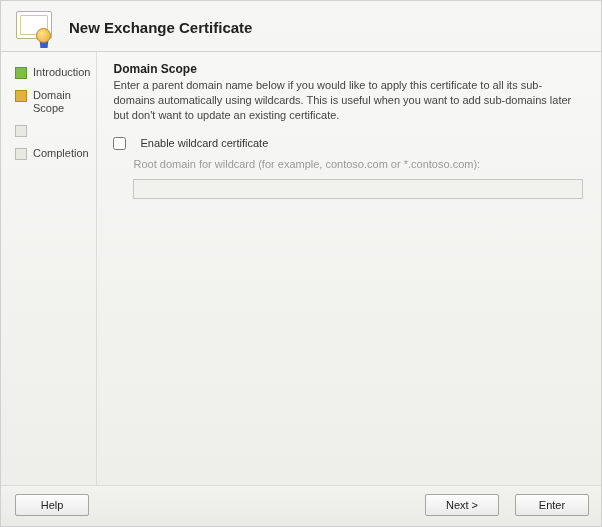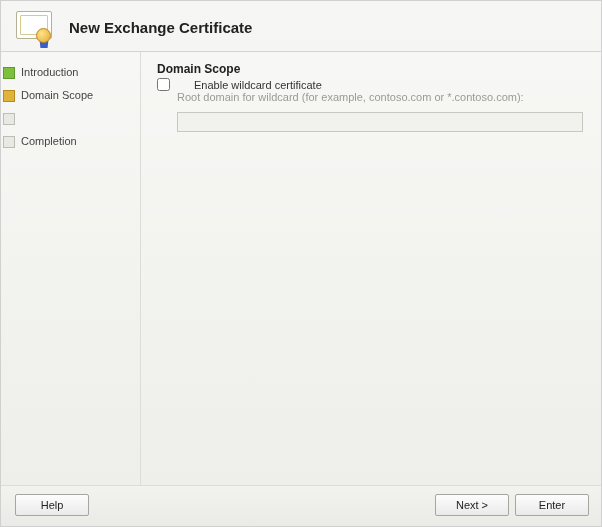--- a/index.html
+++ b/index.html
@@ -38,21 +38,21 @@
     background: #d4d4d0;
     margin: 0;
   }
   .body {
     flex: 1 1 auto;
     display: flex;
     min-height: 0;
   }
   .sidebar {
     width: 140px;
-    padding: 14px 6px 6px 2px;
+    padding: 14px 6px 6px 14px;
     box-sizing: border-box;
     border-right: 1px solid #dcdcd8;
     background: linear-gradient(to bottom, #f7f7f5 0%, #eeeeea 100%);
   }
   .step {
     display: flex;
     align-items: flex-start;
     gap: 6px;
     margin-bottom: 10px;
     color: #444;
@@ -83,22 +83,22 @@
     margin-bottom: 2px;
   }
   .section-desc {
     color: #444;
     line-height: 1.35;
     margin-bottom: 14px;
   }
   .chk-row {
     display: flex;
     align-items: center;
-    gap: 24px;
-    margin-bottom: 0;
+    gap: 14px;
+    margin-bottom: 8px;
   }
   .chk-row input[type=checkbox] {
     width: 13px;
     height: 13px;
     margin: 0;
   }
   .sub-block {
     margin-left: 20px;
   }
   .sub-label {
@@ -117,21 +117,21 @@
     font-size: 11px;
   }
   .domain-input:disabled {
     background: #f1f1ee;
     color: #888;
   }
   .footer {
     display: flex;
     align-items: center;
     padding: 8px 12px 10px 14px;
-    gap: 6px;
+    gap: 16px;
     border-top: 1px solid #dcdcd8;
     background: linear-gradient(to bottom, #f2f2ef 0%, #eaeae7 100%);
   }
   .footer .spacer { flex: 1 1 auto; }
   button.btn {
     min-width: 74px;
     height: 22px;
     font-family: inherit;
     font-size: 11px;
     color: #222;
@@ -215,20 +215,21 @@
         <span class="box"></span>
       </div>
       <div class="step pending">
         <span class="box"></span>
         <span class="label">Completion</span>
       </div>
     </div>
 
     <div class="content">
       <div class="section-title">Domain Scope</div>
+      <div class="section-desc">Enter a parent domain name below if you would like to apply this certificate to all its sub-domains automatically using wildcards. This is useful when you want to add sub-domains later but don't want to update an existing certificate.</div>
 
       <label class="chk-row">
         <input type="checkbox" style="">
         <span>Enable wildcard certificate</span>
       </label>
 
       <div class="sub-block">
         <div class="sub-label">Root domain for wildcard (for example, contoso.com or *.contoso.com):</div>
         <input type="text" class="domain-input" disabled="" value="" style="">
       </div>

